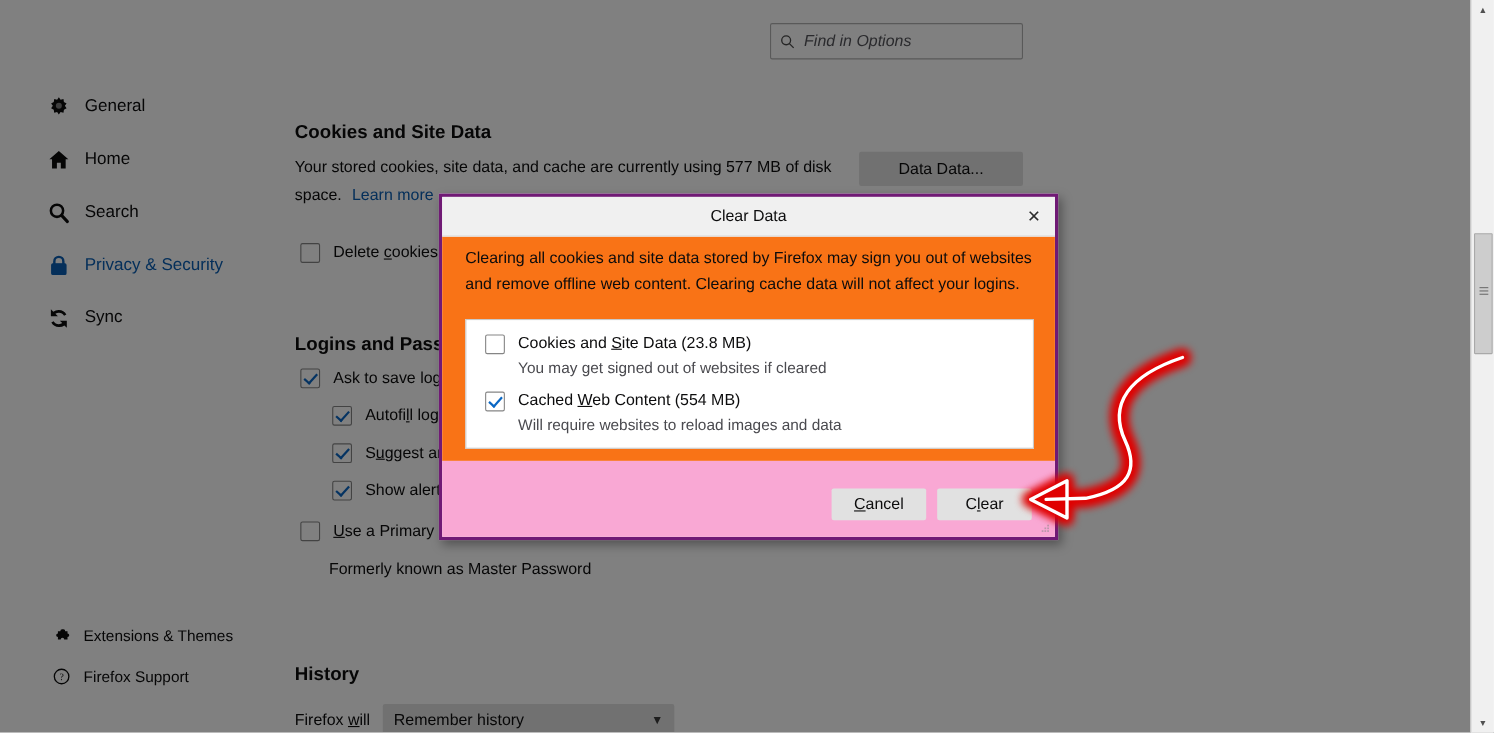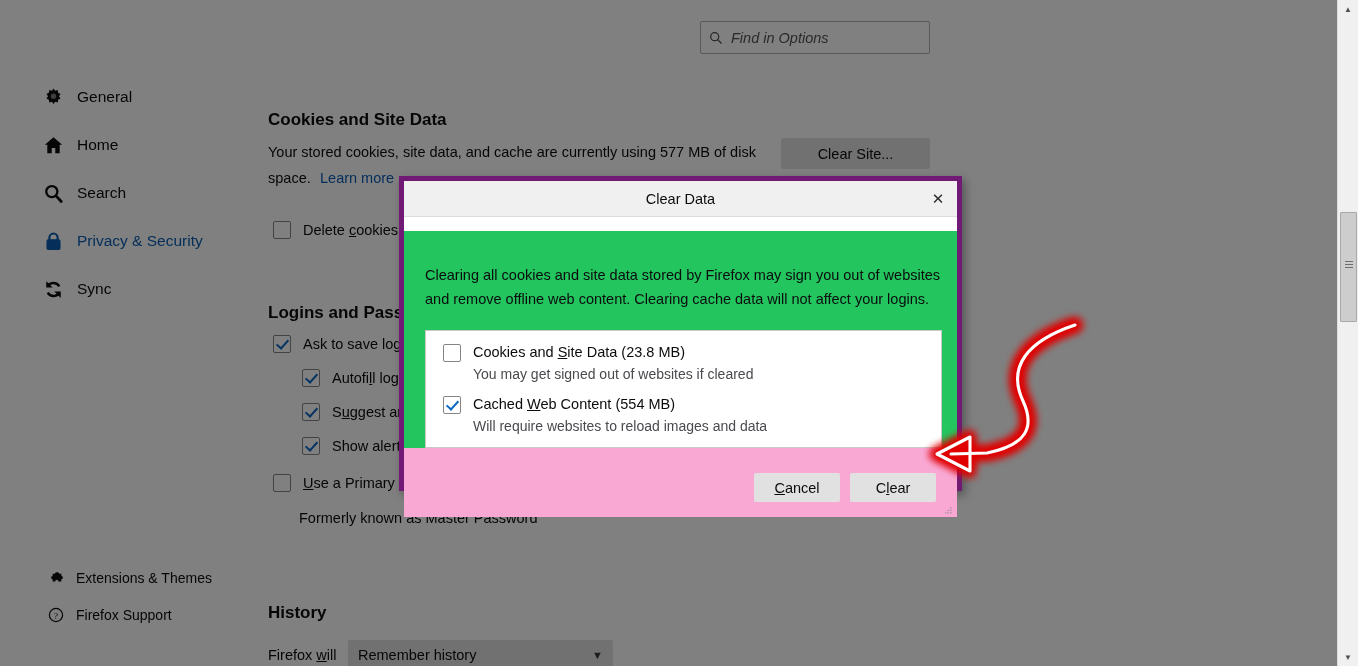--- a/index.html
+++ b/index.html
@@ -206,21 +206,21 @@
   #sb-thumb .grip i {
     display: block; height: 1px; background: #6e6e6e; margin-bottom: 2px;
   }
 
   
   #dialog {
     position: absolute;
     left: 399px; top: 176px;
     width: 563px; height: 315px;
     background: #ffffff;
-    border: 5px solid #701a75;
+    border: 3px solid #701a75;
     box-shadow: 3px 4px 9px rgba(0,0,0,0.35);
     z-index: 50;
     display: flex;
     flex-direction: column;
   }
   #dlg-titlebar {
     height: 36px;
     background: #f0f0f0;
     border-bottom: 1px solid #dcdcdc;
     display: flex;
@@ -237,23 +237,22 @@
     position: absolute;
     right: 6px; top: 6px;
     width: 26px; height: 24px;
     display: flex; align-items: center; justify-content: center;
     font-size: 15px;
     color: #2b2b2b;
     cursor: default;
   }
   #dlg-body {
     flex: 1 1 auto;
-    background: #22c55e;
-    padding: 32px 21px 0 21px;
-    margin-top: 14px;
+    background: #f97316;
+    padding: 8px 21px 0 21px;
   }
   #dlg-desc {
     font-size: 14.5px;
     color: #0c0c0d;
     line-height: 24px;
     margin: 0 0 19px 0;
     width: 517px;
   }
   #dlg-list {
     border: 1px solid #c9c9c9;
@@ -434,21 +433,21 @@
     <div class="cbrow" style="left:5px; top:474px">
       <span class="cb"></span>
       <span><span class="u">U</span>se a Primary P</span>
     </div>
     <div class="body-text" style="left:31px; top:506px">Formerly known as Master Password</div>
 
     <div class="sec-title" style="left:0; top:603px">History</div>
     <div class="body-text" style="left:0; top:643px">Firefox <span class="u">w</span>ill</div>
   </div>
 
-  <button id="clear-data-btn">Clear Site...</button>
+  <button id="clear-data-btn">Data Data...</button>
 
   <div id="history-select">
     <span>Remember history</span>
     <span class="chev">▼</span>
   </div>
 
   <div id="dim-overlay"></div>
 
   <div id="scrollbar">
     <div id="sb-up">▲</div>

